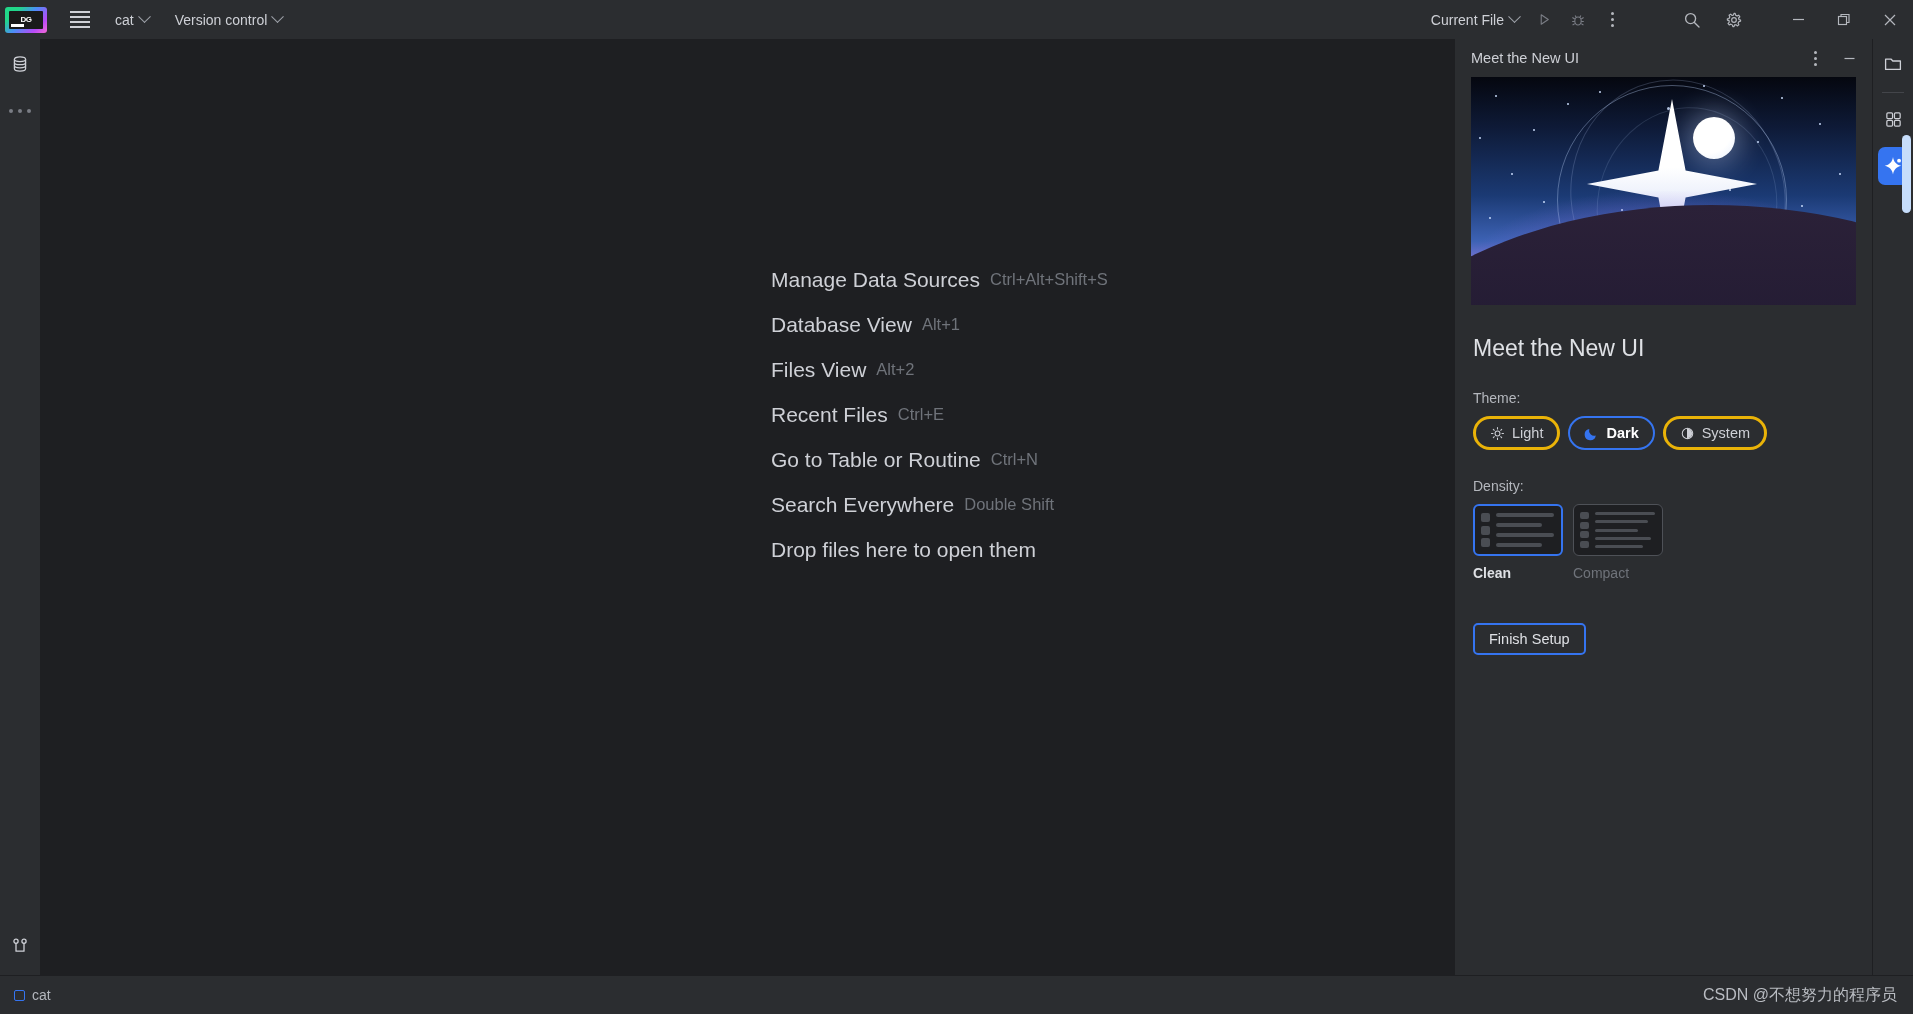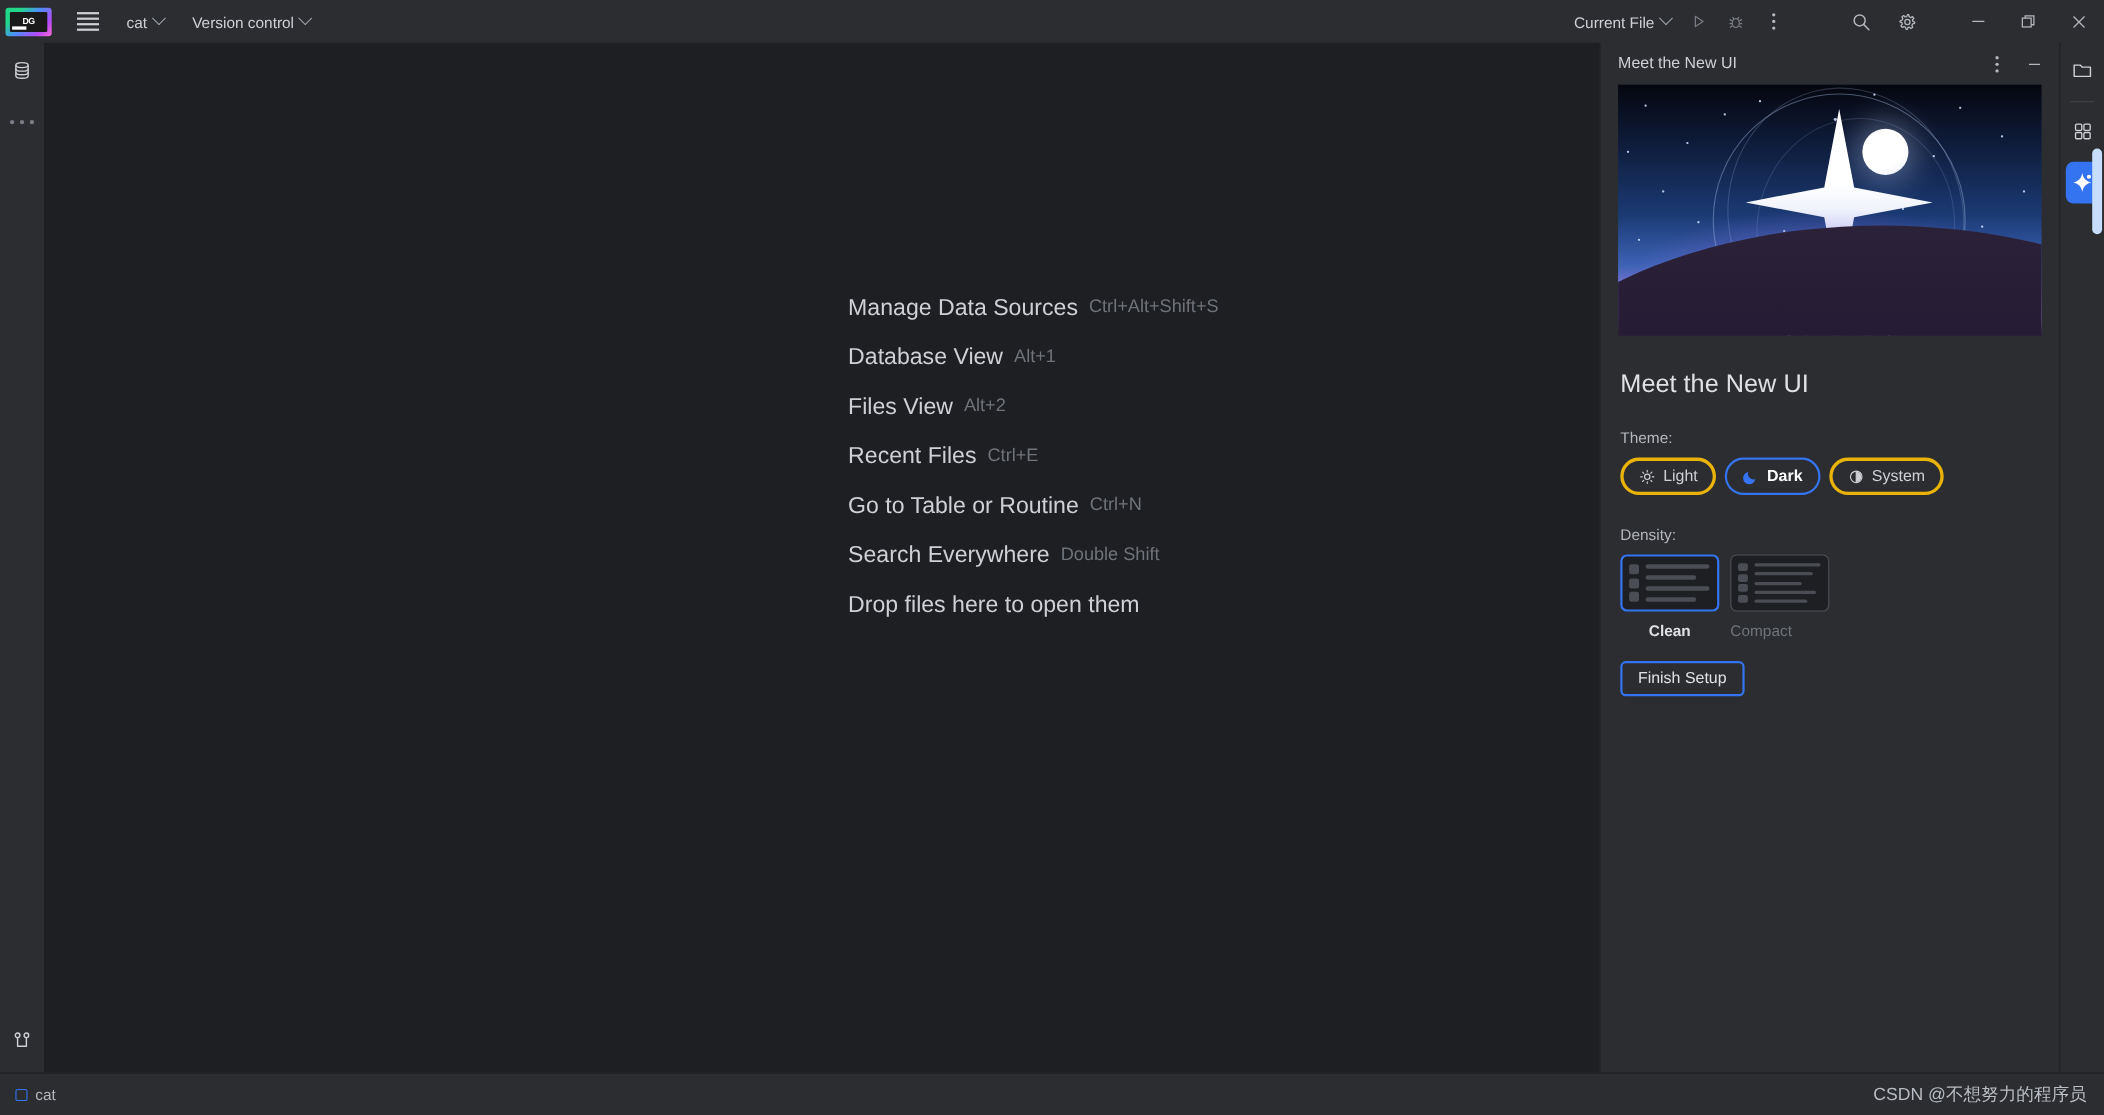--- a/index.html
+++ b/index.html
@@ -112,27 +112,27 @@
   .density-row { display: flex; gap: 10px; margin-top: 10px; }
   .dens-card { width: 90px; height: 52px; border-radius: 6px; border: 1px solid #4e5157;
                background: #1e1f22; padding: 7px 7px 7px 6px; display: flex; gap: 6px; cursor: pointer; overflow: hidden; }
   .dens-card.sel { border: 2px solid #3574f0; }
   .dens-col { display: flex; flex-direction: column; justify-content: space-between; }
   .dens-sq { width: 9px; height: 9px; border-radius: 2px; background: #4a4d53; }
   .dens-lines { flex: 1 1 auto; display: flex; flex-direction: column; justify-content: space-between; }
   .dens-line { height: 4px; border-radius: 2px; background: #4a4d53; }
   .dens-labels { display: flex; gap: 10px; margin-top: 9px; }
   .dens-lbl { width: 90px; font-size: 14px; }
-  .dens-lbl.sel { color: #dfe1e5; font-weight: bold; text-align: center; }
+  .dens-lbl.sel { color: #dfe1e5; font-weight: bold; }
   .dens-lbl.un { color: #6f737a; }
 
   .help-txt { color: #868a91; font-size: 13.5px; line-height: 19px; margin-top: 28px; max-width: 360px; }
   .help-txt a { color: #548af7; text-decoration: none; cursor: pointer; }
 
-  .finish-btn { margin-top: 20px; height: 32px; padding: 0 14px; border-radius: 5px;
+  .finish-btn { margin-top: 42px; height: 32px; padding: 0 14px; border-radius: 5px;
                 border: 2px solid #3574f0; background: #2b2d30; color: #dfe1e5;
                 font-size: 14.5px; font-family: "Liberation Sans", sans-serif; cursor: pointer; display: inline-flex; align-items: center; }
 
   
   .statusbar { position: absolute; left: 0; bottom: 0; width: 1913px; height: 39px;
                background: #2b2d30; border-top: 1px solid #1e1f22; display: flex; align-items: center; }
   .sb-left { display: flex; align-items: center; gap: 7px; margin-left: 14px; cursor: pointer; }
   .sb-sq { width: 11px; height: 11px; border: 1.6px solid #3574f0; border-radius: 2px; }
   .sb-text { color: #b4b7bd; font-size: 14px; }
   .watermark { margin-left: auto; margin-right: 16px; color: #b9bcc2; font-size: 16px; }

